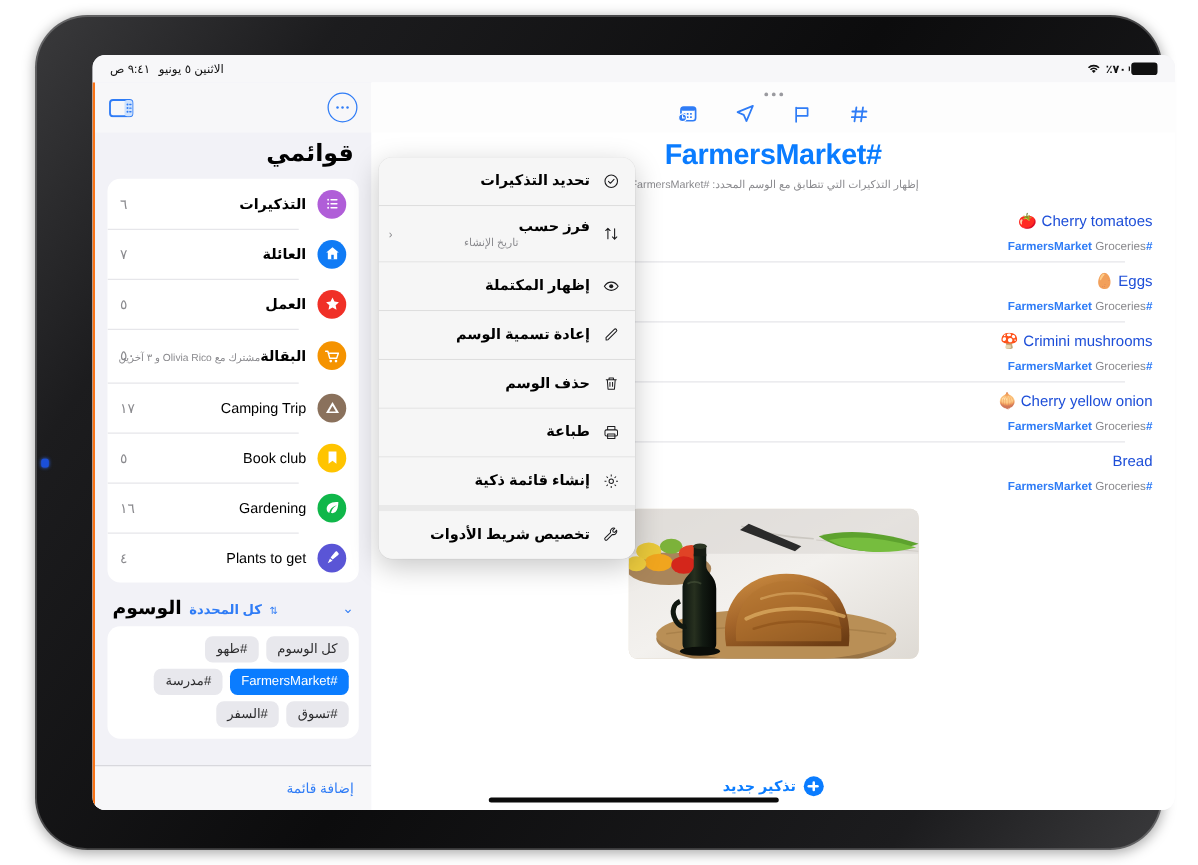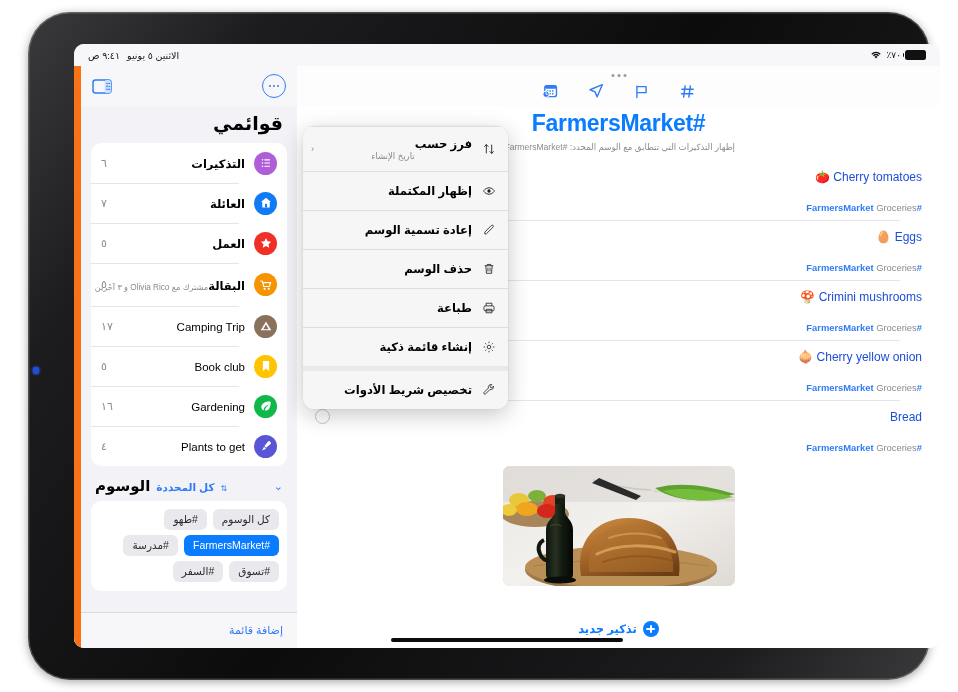--- a/index.html
+++ b/index.html
@@ -37,30 +37,30 @@
     background:#f7f7f9;
     display:flex;align-items:center;justify-content:space-between;
     padding:0 14px;box-sizing:border-box;
     font-size:9.5px;color:#111;
   }
   .sb-left{display:flex;align-items:center;gap:4px;}
   .sb-right{display:flex;align-items:center;gap:7px;letter-spacing:.2px;}
   .batt{position:relative;width:21px;height:10px;border-radius:2.5px;background:#111;}
   .batt:after{content:"";position:absolute;left:-2.5px;top:3px;width:1.8px;height:4px;
     border-radius:0 1px 1px 0;background:#111;}
-  .battpct{font-size:9px;color:#111;}
+  .battpct{font-size:9px;color:#111;font-weight:bold;}
   .wifi{width:12px;height:10px;}
 
   
   .content{position:absolute;left:0;right:0;top:22px;bottom:0;display:flex;}
 
   
   .sidebar{
     width:223px;background:#f2f2f7;display:flex;flex-direction:column;
-    border-left:7px solid #f97316;box-sizing:border-box;
+    border-left:2px solid #f97316;box-sizing:border-box;
   }
   .sb-toolbar{height:40px;display:flex;align-items:center;justify-content:space-between;
     padding:0 11px;box-sizing:border-box;background:#f7f7f9;}
   .circ-btn{width:22px;height:22px;border-radius:50%;border:1.4px solid #2f7cf6;
     display:flex;align-items:center;justify-content:center;gap:1.6px;}
   .circ-btn i{width:2.6px;height:2.6px;border-radius:50%;background:#2f7cf6;display:block;}
   .sb-title{font-size:19px;font-weight:bold;color:#000;padding:6px 14px 8px;text-align:right;}
 
   .list-card{margin:0 10px;background:#fff;border-radius:10px;overflow:hidden;}
   .list-row{display:flex;align-items:center;padding:0 10px;height:40px;position:relative;gap:9px;}
@@ -109,21 +109,21 @@
   .main-sub{font-size:8.6px;color:#8a8a8e;text-align:center;margin-top:5px;padding:0 30px;}
 
   .reminders{margin-top:8px;padding:0 18px 0 18px;}
   .rem{display:flex;align-items:flex-start;gap:8px;padding:7px 0 6px;position:relative;
     flex-direction:row-reverse;justify-content:flex-start;}
   .rem + .rem:before{content:"";position:absolute;top:0;left:0;right:22px;height:1px;background:#e6e6ea;}
   .rad{width:13px;height:13px;border-radius:50%;border:1.3px solid #c4c4c8;flex:0 0 13px;margin-top:2px;}
   .rem-body{flex:1;text-align:right;}
   .rem-title{font-size:12px;color:#1d4ed8;line-height:15px;}
   .rem-emoji{font-size:12px;}
-  .rem-meta{font-size:9.4px;line-height:13px;color:#8a8a8e;margin-top:16px;}
+  .rem-meta{font-size:9.4px;line-height:13px;color:#8a8a8e;margin-top:4px;}
   .rem-meta .tag{color:#2f7cf6;font-weight:bold;}
 
   
   .photo-wrap{margin:6px 18px 0 18px;display:flex;justify-content:center;}
   .photo{width:232px;height:120px;border-radius:7px;overflow:hidden;position:relative;
     background:#dfd6c8;}
 
   .main-bottom{margin-top:auto;height:38px;display:flex;align-items:center;
     justify-content:center;gap:6px;position:relative;}
   .plus-circ{width:16px;height:16px;border-radius:50%;background:#0a7cff;position:relative;}
@@ -318,20 +318,31 @@
           </div>
         </div>
 
         <div class="main-bottom">
           <span class="plus-circ"></span>
           <span class="newrem">تذكير جديد</span>
         </div>
 
         <div class="menu">
 
+        <div class="menu-item">
+              <span class="mi-text">
+                <div class="mi-label">تحديد التذكيرات</div>
+              </span>
+              <span class="mi-icon">
+                <svg xmlns="http://www.w3.org/2000/svg" viewBox="0 0 24 24" width="14" height="14">
+                  <circle cx="12" cy="12" r="8.6" fill="none" stroke="#1c1c1e" stroke-width="1.5"></circle>
+                  <path d="M8.2 12.2l2.6 2.6 5-5.4" fill="none" stroke="#1c1c1e" stroke-width="1.5" stroke-linecap="round" stroke-linejoin="round"></path>
+                </svg>
+              </span>
+            </div>
             <div class="menu-sep"></div>
             <div class="menu-item two">
               <span class="mi-text">
                 <div class="mi-label">فرز حسب</div>
                 <div class="mi-sub">تاريخ الإنشاء</div>
               </span>
               <span class="mi-icon">
                 <svg xmlns="http://www.w3.org/2000/svg" viewBox="0 0 24 24" width="14" height="14">
                   <g fill="none" stroke="#1c1c1e" stroke-width="1.5" stroke-linecap="round" stroke-linejoin="round">
                     <path d="M7.4 4.6v14.2M4.4 7.6l3-3 3 3M16.6 19.4V5.2M13.6 16.4l3 3 3-3"></path>

